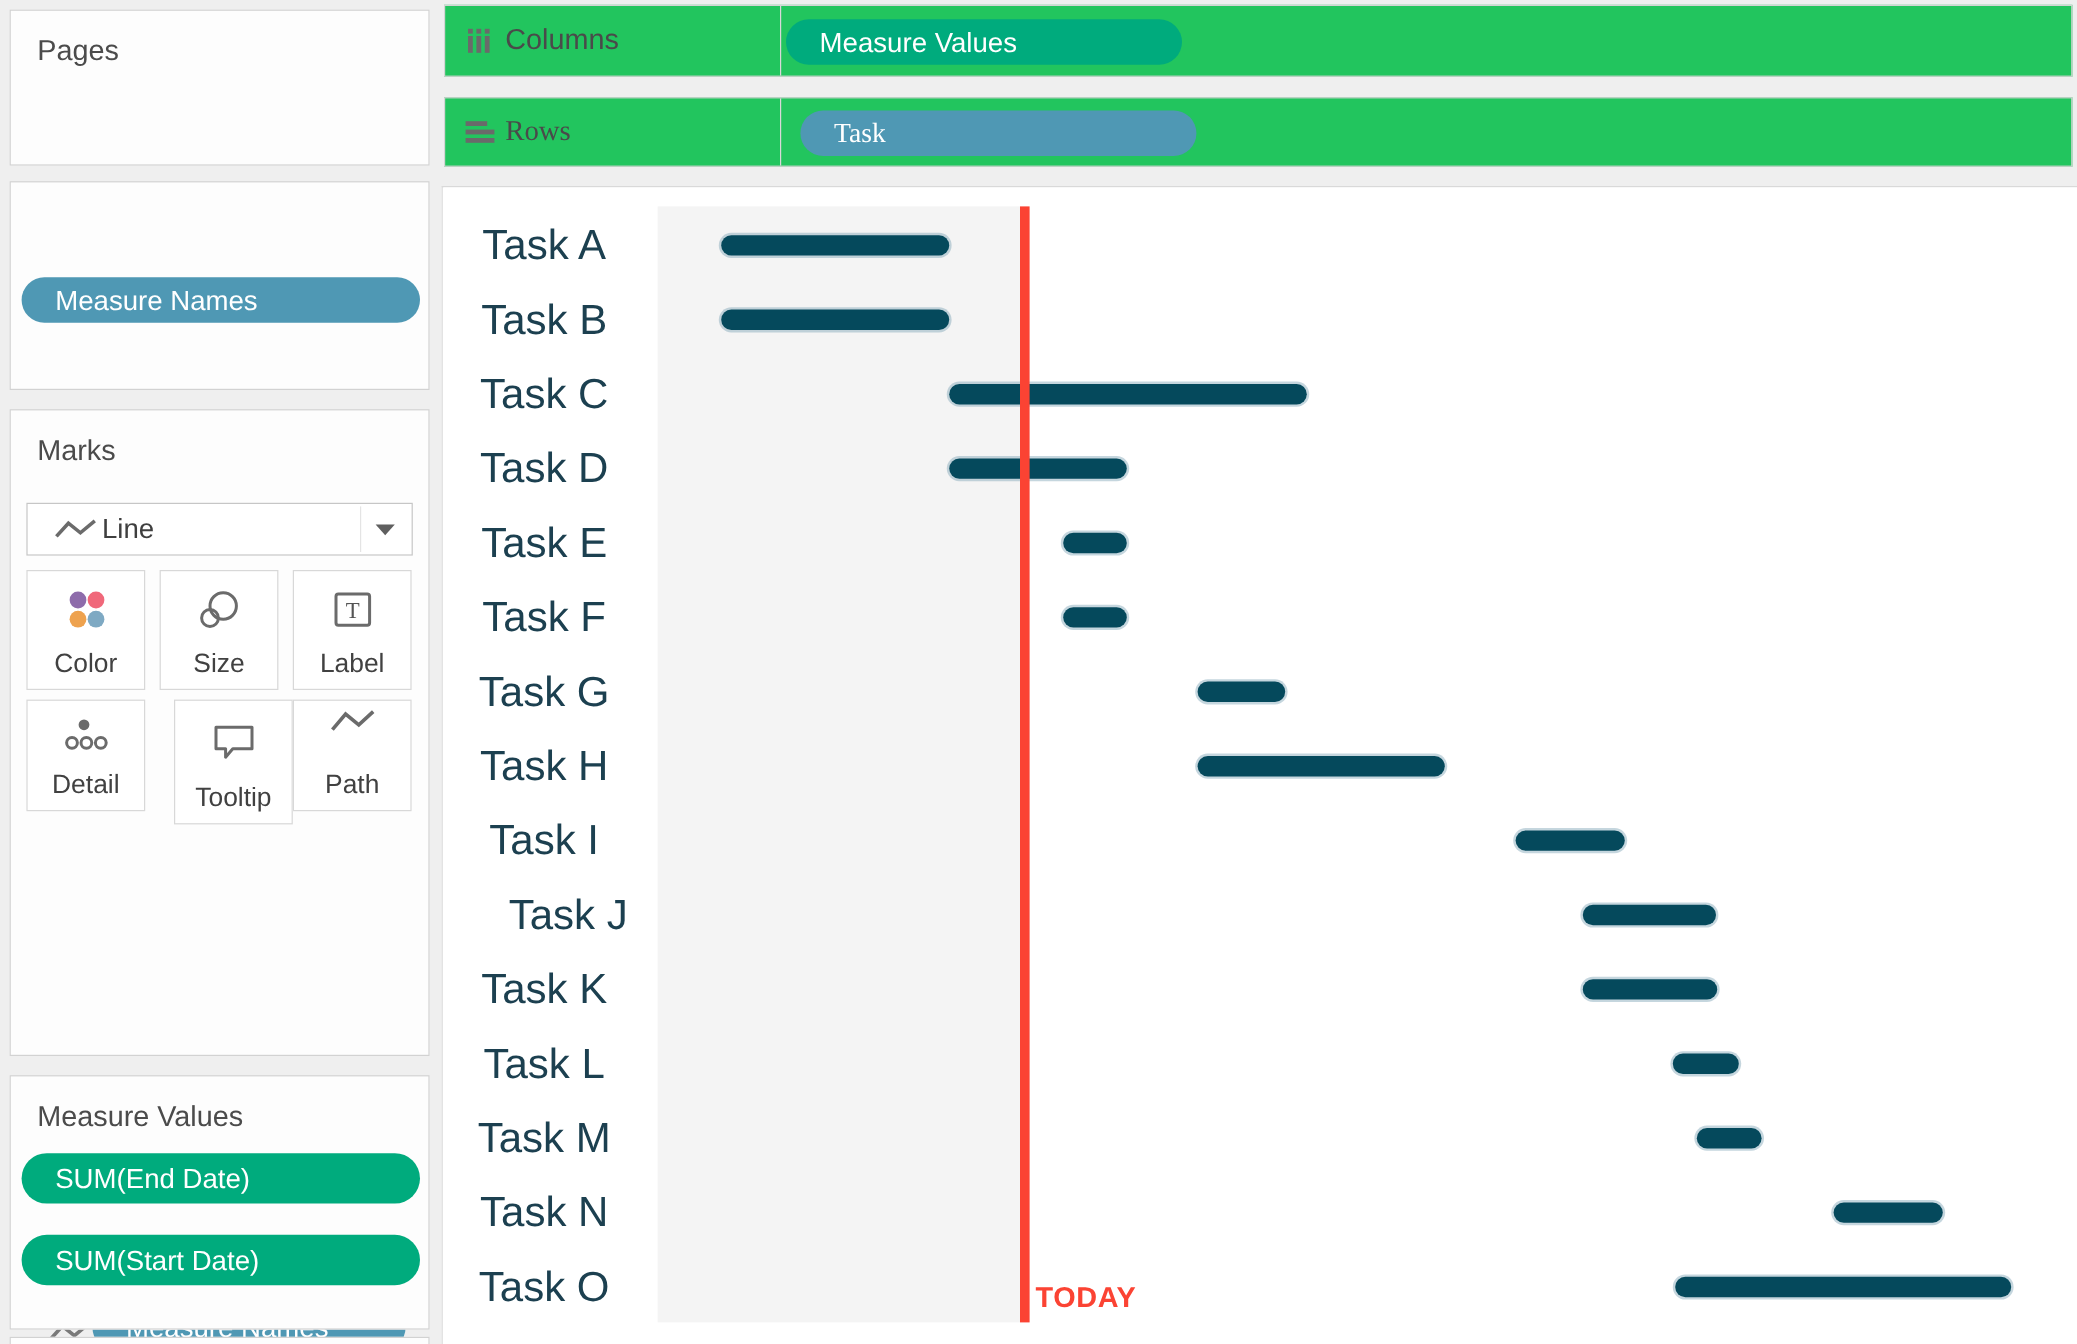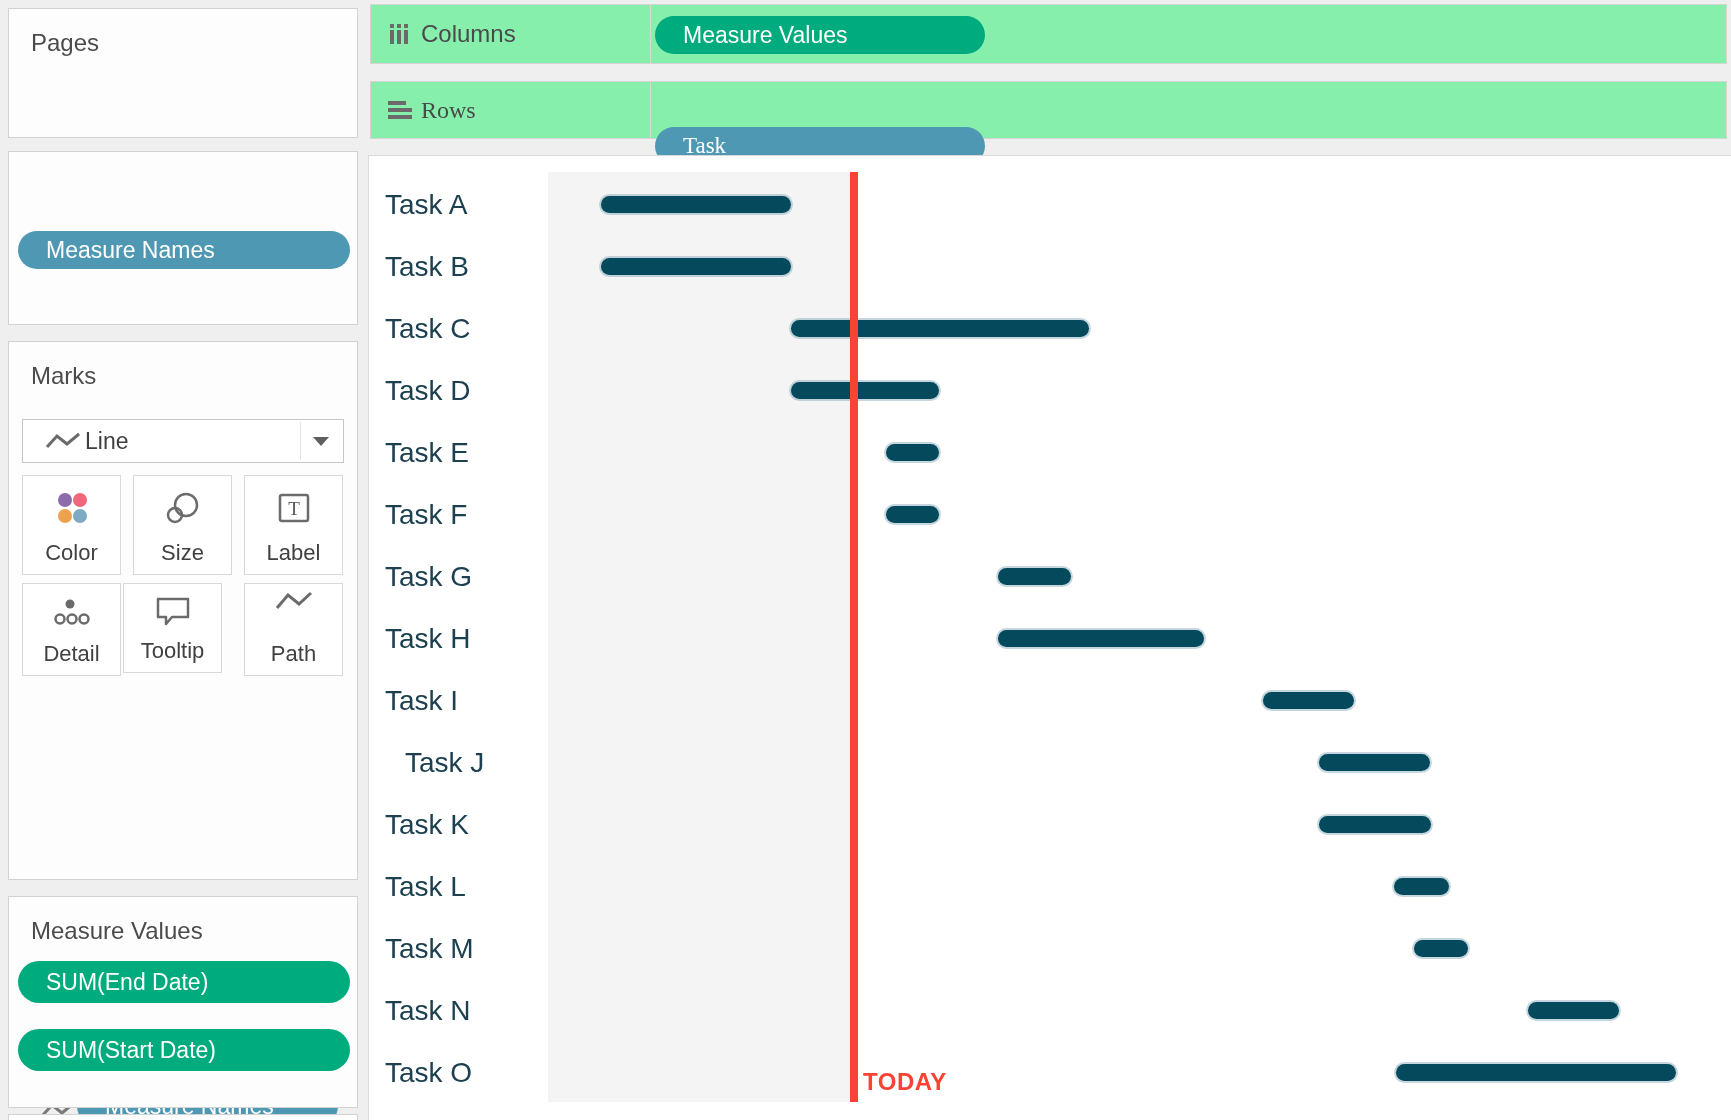--- a/index.html
+++ b/index.html
@@ -4,43 +4,43 @@
 <style>
   html,body{margin:0;padding:0;background:#efefef;}
   #app{position:relative;width:1731px;height:1120px;background:#efefef;overflow:hidden;
        font-family:"Liberation Sans",sans-serif;-webkit-font-smoothing:antialiased;}
   .card{position:absolute;background:#fdfdfd;border:1px solid #d2d2d2;box-sizing:border-box;}
   .card-title{font-size:24px;color:#4b4b4b;margin:20px 0 0 22px;}
   .pill{position:absolute;border-radius:19px;color:#ffffff;font-size:23px;line-height:38px;height:38px;
         padding-left:28px;box-sizing:border-box;white-space:nowrap;overflow:hidden;}
   .pill.green{background:var(--green,#00ab7d);}
   .pill.blue{background:var(--blue,#4f98b4);}
-  .shelf{position:absolute;background:#86efac;border:1px solid #d4d4d4;box-sizing:border-box;padding-left:29px;}
+  .shelf{position:absolute;background:#22c55e;border:1px solid #d4d4d4;box-sizing:border-box;padding-left:29px;}
   .shelf-label{position:absolute;left:50px;top:50%;transform:translateY(-50%);font-size:24px;color:#4a4a4a;}
   .shelf-icon{position:absolute;left:16px;top:50%;transform:translateY(-50%);}
   .shelf-divider{position:absolute;left:279px;top:0;bottom:0;width:1px;background:#d8d8d8;}
   .dropdown{position:absolute;left:13px;top:77px;width:322px;height:44px;background:#fff;
             border:1px solid #c6c6c6;box-sizing:border-box;}
   .dropdown-label{position:absolute;left:62px;top:50%;transform:translateY(-50%);font-size:23px;color:#3f3f3f;}
   .dropdown-iconbox{position:absolute;left:22px;top:50%;transform:translateY(-50%);}
   .dropdown-sep{position:absolute;right:42px;top:2px;bottom:2px;width:1px;background:#e4e4e4;}
   .caret{position:absolute;right:14px;top:50%;margin-top:-4px;width:0;height:0;
          border-left:8px solid transparent;border-right:8px solid transparent;border-top:9px solid #5f5f5f;}
   .mark-btn{position:absolute;width:99px;background:#fff;border:1px solid #d8d8d8;box-sizing:border-box;
             display:flex;flex-direction:column;align-items:center;justify-content:flex-end;padding-bottom:8px;}
   .mark-btn .mbi{flex:1;display:flex;align-items:center;justify-content:center;}
   .mark-btn .mbl{font-size:22px;color:#414141;}
   .pill-icon{position:absolute;left:29px;width:40px;display:flex;justify-content:center;}
   #chart{position:absolute;left:368px;top:155px;width:1363px;height:965px;background:#ffffff;
          border-top:1px solid #d9d9d9;border-left:1px solid #dcdcdc;box-sizing:border-box;}
   .band{position:absolute;background:var(--band,#f4f4f4);z-index:1;}
   .today-line{position:absolute;z-index:3;background:var(--red,#fb4333);}
   .today-label{position:absolute;z-index:4;font-size:24px;font-weight:bold;letter-spacing:.5px;color:var(--red,#fb4333);}
-  .task-label{position:absolute;left:16px;width:169px;height:36px;line-height:36px;text-align:left;
-              font-size:28px;color:#1c4050;z-index:2;}
+  .task-label{position:absolute;left:0;width:169px;height:36px;line-height:36px;text-align:center;
+              font-size:35px;color:#1c4050;z-index:2;}
   .task-bar{position:absolute;height:17px;border-radius:9px;background:var(--bar,#05495c);z-index:2;
             box-shadow:0 0 0 2px rgba(127,165,182,.45);}
   svg{display:block;}
 </style>
 </head>
 <body>
 
 <div id="app">
 
   <div class="card" style="left:8px;top:8px;width:350px;height:130px;">
@@ -99,21 +99,21 @@
           <div class="mbi">
             <svg width="36" height="30" viewBox="0 0 36 30">
               <circle cx="16" cy="6" r="4.5" fill="#6b6b6b"></circle>
               <circle cx="6" cy="21" r="4.5" fill="none" stroke="#6b6b6b" stroke-width="2.5"></circle>
               <circle cx="18" cy="21" r="4.5" fill="none" stroke="#6b6b6b" stroke-width="2.5"></circle>
               <circle cx="30" cy="21" r="4.5" fill="none" stroke="#6b6b6b" stroke-width="2.5"></circle>
             </svg>
           </div>
           <div class="mbl">Detail</div>
         </div>
-        <div class="mark-btn" style="left: 114px; top: 241px; height: 90px;">
+        <div class="mark-btn" style="left: 136px; top: 241px; height: 104px;">
           <div class="mbi">
             <svg width="38" height="32" viewBox="0 0 38 32">
               <path d="M4 4 h30 v18 h-16 l-6 7 v-7 h-8 z" fill="none" stroke="#6b6b6b" stroke-width="2.5" stroke-linejoin="round"></path>
             </svg>
           </div>
           <div class="mbl">Tooltip</div>
         </div>
         <div class="mark-btn" style="left: 235px; top: 241px; height: 93px; gap: 23px;">
           <div class="mbi">
             <svg width="38" height="24" viewBox="0 0 38 24">
@@ -168,21 +168,21 @@
   <div class="shelf" style="left:370px;top:81px;width:1357px;height:58px;font-family:Liberation Serif, serif;">
     <span class="shelf-icon">
       <svg width="26" height="22" viewBox="0 0 26 22">
         <rect x="1" y="2" width="18" height="4" fill="#6a6a6a"></rect>
         <rect x="1" y="9" width="24" height="4" fill="#6a6a6a"></rect>
         <rect x="1" y="16" width="24" height="4" fill="#6a6a6a"></rect>
       </svg>
     </span>
     <span class="shelf-label">Rows</span>
     <span class="shelf-divider"></span>
-    <div class="pill blue" style="left:284px;top:10px;width:330px;margin-top:35px;">Task</div>
+    <div class="pill blue" style="left:296px;top:10px;width:330px;">Task</div>
   </div>
 
   <div id="chart">
     <div class="band" style="left: 179px; width: 302px; top: 16px; height: 930px;"></div>
     <div class="today-line" style="left: 481px; width: 8px; top: 16px; height: 930px;"></div>
     <div class="today-label" style="left: 494px; top: 912px;">TODAY</div>
     <div>
         <div class="task-label" style="top: 31px;">Task A</div>
         <div class="task-bar" style="left: 232px; width: 190px; top: 40px;"></div>
         <div class="task-label" style="top: 93px;">Task B</div>

